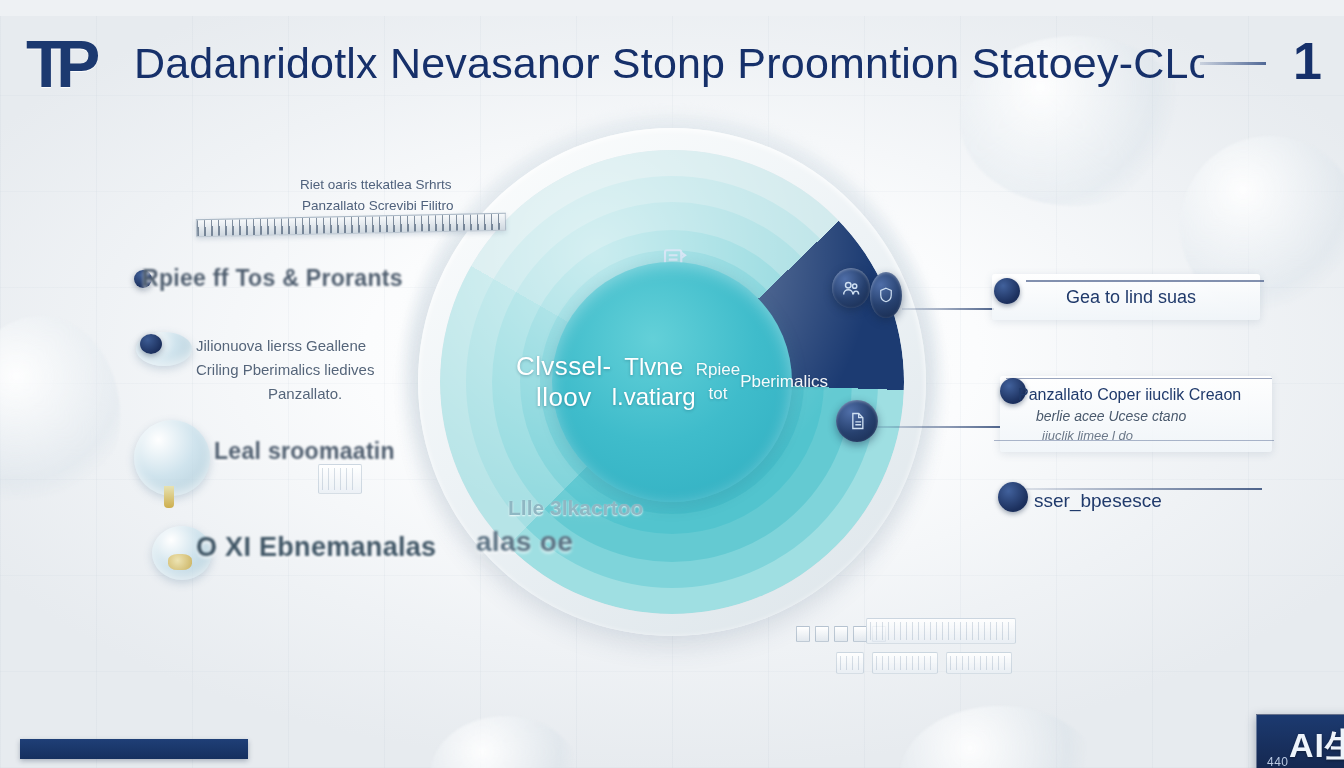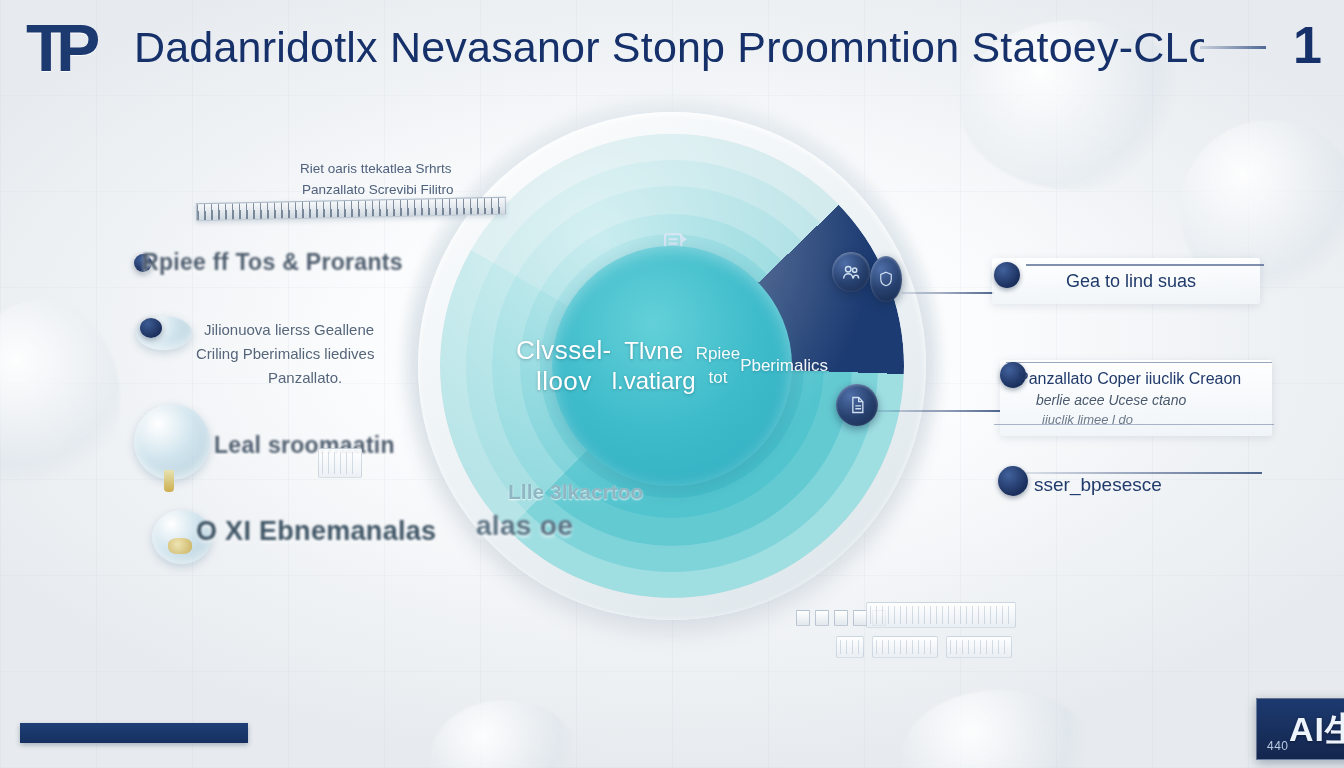--- a/index.html
+++ b/index.html
@@ -10,20 +10,21 @@
     position:relative;
   }
 
   
   #poster{
     position:absolute; inset:0;
     background:
       radial-gradient(ellipse 60% 55% at 50% 45%, #ffffff 0%, #fbfcfd 38%, #eff2f5 72%, #e7ebef 100%),
       linear-gradient(180deg,#f4f6f8 0%,#eaeef2 100%);
     overflow:hidden;
+    margin-top:16px;
   }
   
   #grid{
     position:absolute; inset:0;
     background-image:
       repeating-linear-gradient(90deg, rgba(140,160,180,.07) 0 1px, transparent 1px 96px),
       repeating-linear-gradient(0deg, rgba(140,160,180,.055) 0 1px, transparent 1px 96px);
     pointer-events:none;
   }
   
@@ -294,30 +295,30 @@
   </div>
 
   <div class="callout">
     <div class="orb-navy" style="left:134px;top:254px;width:18px;height:18px;"></div>
     <div class="lbl-heavy" style="left:142px;top:249px;">Rpiee ff Tos &amp; Prorants</div>
   </div>
 
   <div class="callout">
     <div class="orb" style="left:136px;top:316px;width:56px;height:34px;border-radius:50%;"></div>
     <div class="orb-navy" style="left:140px;top:318px;width:22px;height:20px;"></div>
-    <div class="lbl-small" style="left:204px;top:320px;">Jilionuova lierss Geallene</div>
+    <div class="lbl-small" style="left:196px;top:320px;">Jilionuova lierss Geallene</div>
     <div class="lbl-small" style="left:196px;top:344px;">Criling Pberimalics liedives</div>
     <div class="lbl-small" style="left:268px;top:368px;">Panzallato.</div>
   </div>
 
   <div class="callout">
     <div class="orb" style="left:134px;top:404px;width:76px;height:76px;"></div>
     <div style="position:absolute;left:164px;top:470px;width:10px;height:22px;border-radius:0 0 4px 4px;
                 background:linear-gradient(180deg,#e7e2b2,#cdae4d);"></div>
-    <div class="lbl-heavy" style="left:214px;top:432px;">Leal sroomaatin</div>
+    <div class="lbl-heavy" style="left:214px;top:422px;">Leal sroomaatin</div>
     <div class="panel-ghost" style="left:318px;top:448px;width:44px;height:30px;">
       <div class="panel-lines"></div>
     </div>
   </div>
 
   <div class="callout">
     <div class="orb" style="left:152px;top:510px;width:60px;height:54px;"></div>
     <div style="position:absolute;left:168px;top:538px;width:24px;height:16px;border-radius:40%;
                 background:radial-gradient(circle at 40% 40%, #f1e3a8, #caa947);opacity:.85;"></div>
     <div class="lbl-heavy" style="left:196px;top:518px;font-size:27px;color:#3f5565;">O XI Ebnemanalas</div>

